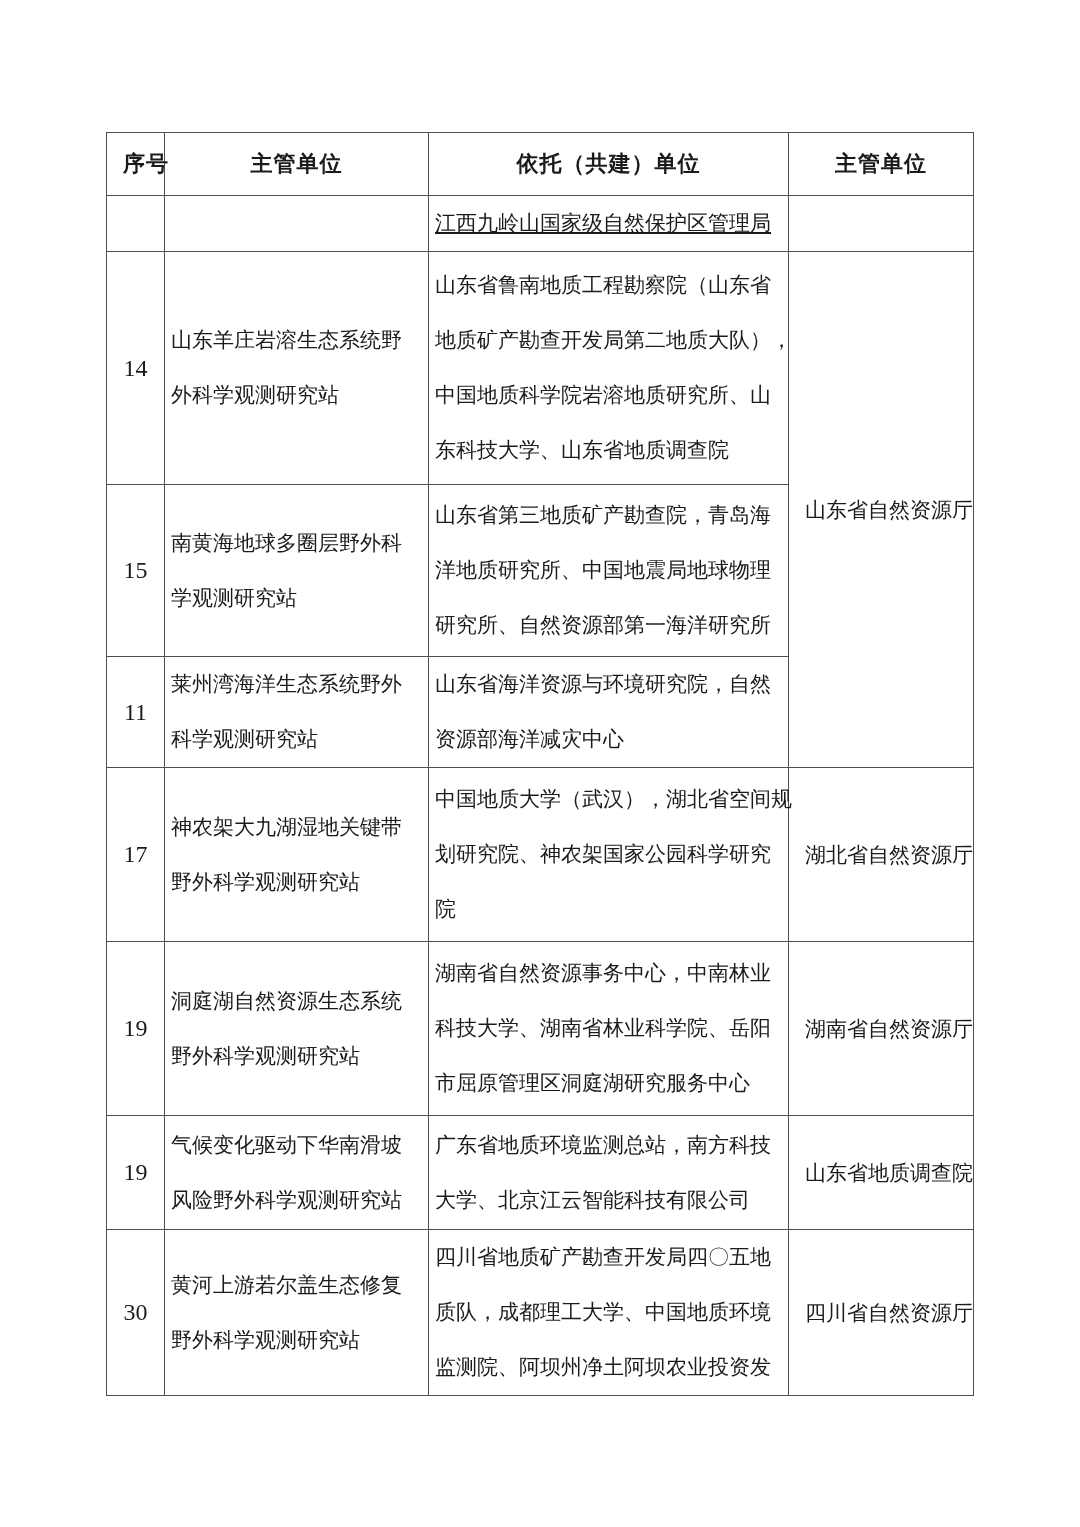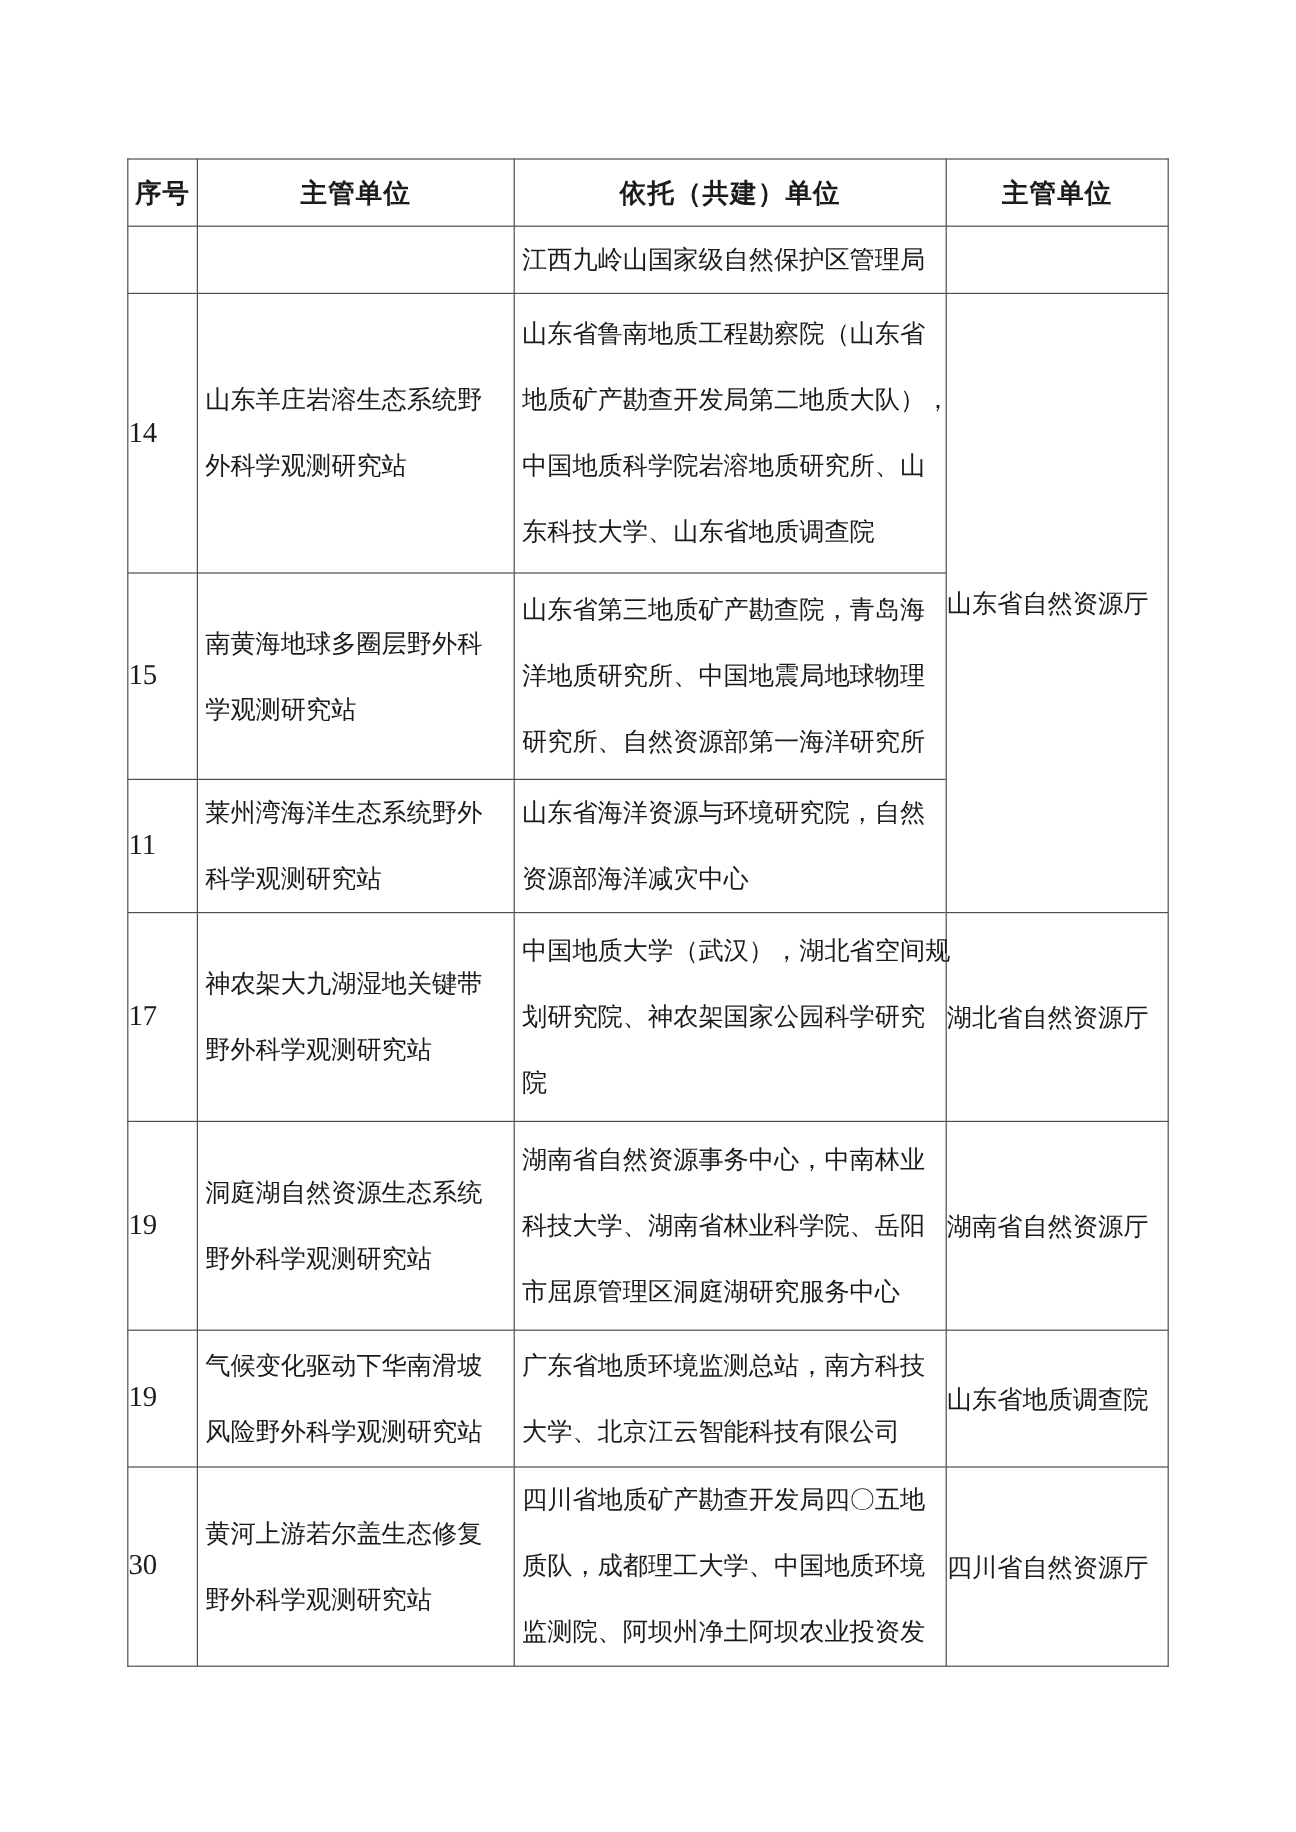--- a/index.html
+++ b/index.html
@@ -18,46 +18,47 @@
     position: absolute;
     left: 106px;
     top: 132px;
     width: 867px;
     border-collapse: collapse;
     table-layout: fixed;
   }
   .doc-table td, .doc-table th {
     border: 1px solid #4f4f4f;
     vertical-align: middle;
-    padding: 0;
+    padding: 16px;
   }
   .doc-table th {
     font-size: 22px;
     font-weight: bold;
     text-align: center;
     letter-spacing: 1px;
     white-space: nowrap;
   }
   td.c-no {
     font-size: 24px;
+    text-align: center;
   }
   td.c-name, td.c-org {
     font-size: 21px;
     line-height: 55px;
     white-space: pre;
     padding: 0 6px;
     text-align: left;
   }
   td.c-sup {
     font-size: 21px;
     text-align: left;
     white-space: nowrap;
   }
   tr.rh-head { height: 56px; }
-  tr.rh-cont { height: 42px; }
+  tr.rh-cont { height: 42px; text-decoration: underline; }
   tr.rh-14 { height: 233px; }
   tr.rh-15 { height: 172px; }
   tr.rh-16 { height: 106px; }
   tr.rh-17 { height: 174px; }
   tr.rh-18 { height: 174px; }
   tr.rh-19 { height: 114px; }
   tr.rh-20 { height: 164px; }
 </style>
 </head>
 <body>

